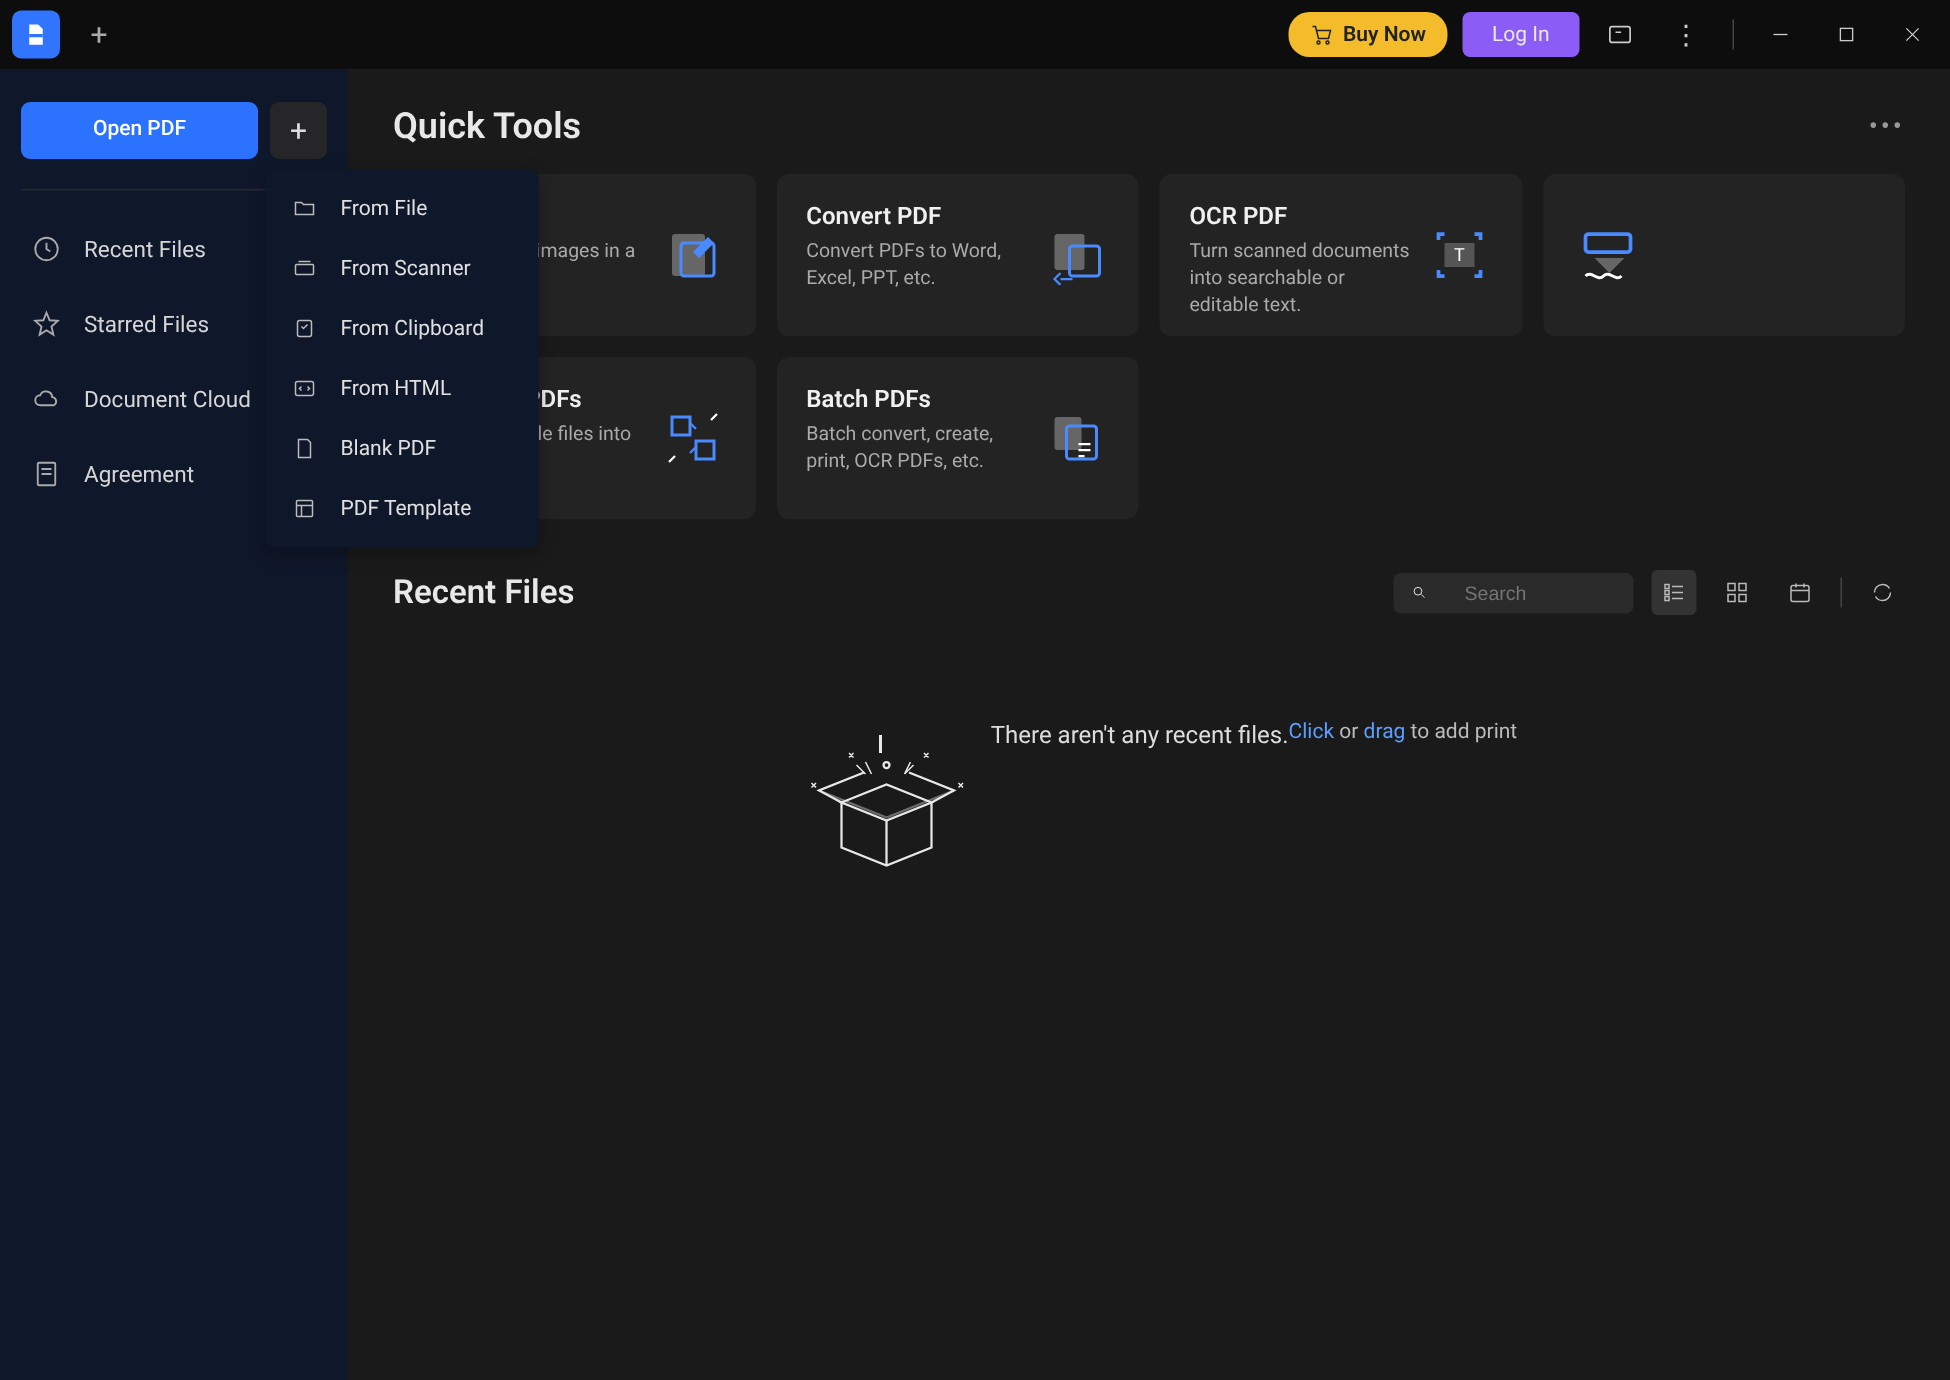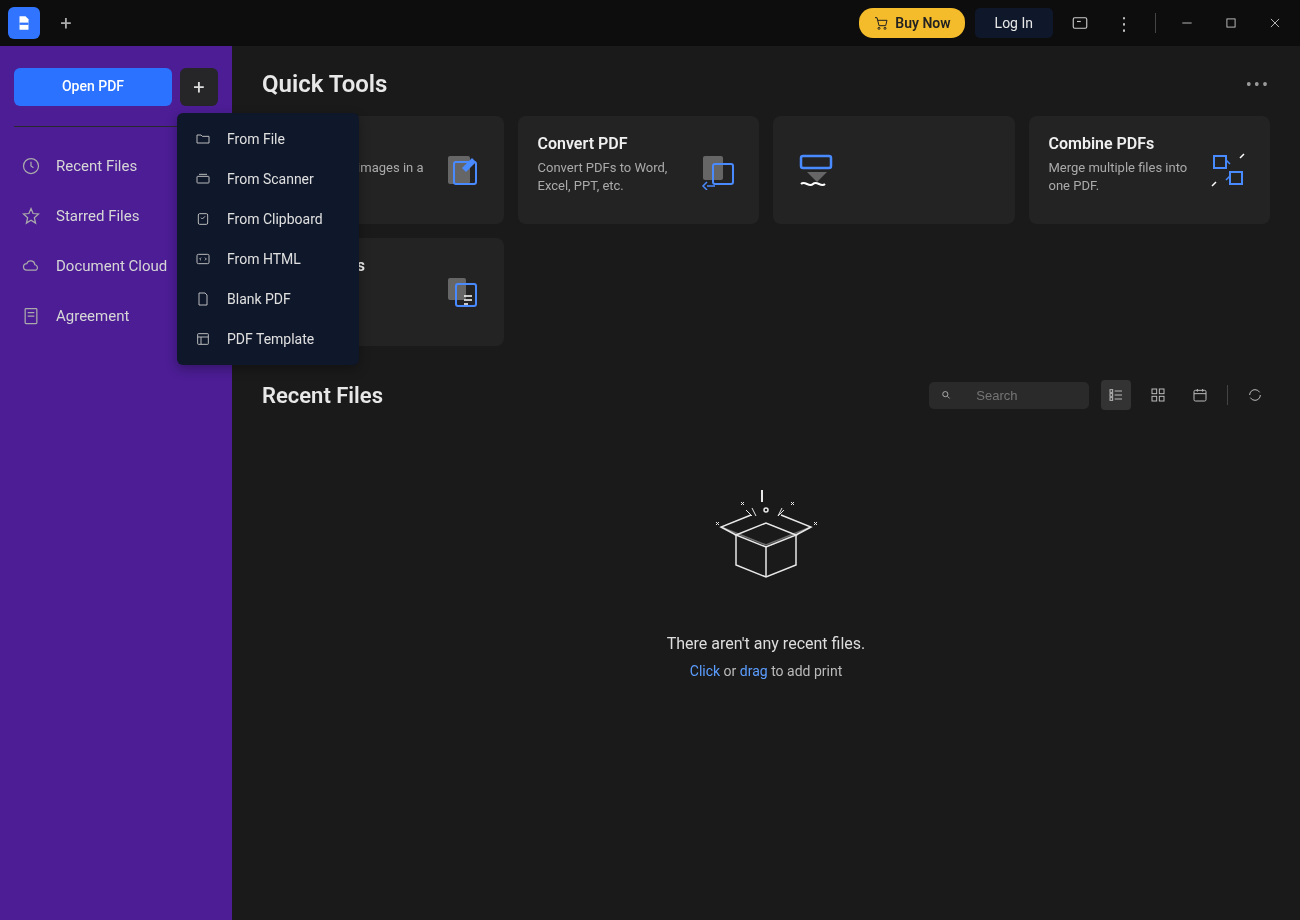--- a/index.html
+++ b/index.html
@@ -41,39 +41,39 @@
   background: #f4bb2a;
   color: #222;
   padding: 7px 14px;
   border-radius: 14px;
   font-size: 14px;
   font-weight: 600;
   display: flex; align-items: center; gap: 6px;
   cursor: pointer;
 }
 .login-btn {
-  background: #0f172a;
+  background: #8b5cf6;
   color: #e8e8e8;
   padding: 7px 20px;
   border-radius: 5px;
   font-size: 14px;
   cursor: pointer;
 }
 .titlebar-icon {
   width: 34px; height: 34px;
   display: flex; align-items: center; justify-content: center;
   color: #ccc; cursor: pointer;
 }
 .titlebar-sep { width: 1px; height: 20px; background: #444; margin: 0 4px; }
 
 
 .main { display: flex; height: calc(100% - 46px); }
 .sidebar {
   width: 232px;
-  background: #4c1d95;
+  background: #0f172a;
   padding: 22px 14px;
 }
 .sidebar-top { display: flex; gap: 8px; margin-bottom: 20px; }
 .open-pdf-btn {
   flex: 1;
   background: #2a72ff;
   color: #fff;
   border-radius: 6px;
   padding: 10px 0;
   text-align: center;
@@ -190,22 +190,21 @@
   width: 30px; height: 30px;
   display: flex; align-items: center; justify-content: center;
   color: #bbb; cursor: pointer;
   border-radius: 4px;
 }
 .view-btn.active { background: #333; }
 .recent-sep { width: 1px; height: 20px; background: #444; }
 
 .empty-state {
   display: flex;
-  flex-direction: column;
-  align-items: center;
+  flex-direction: row;
   justify-content: center;
   padding-top: 50px;
 }
 .empty-illustration { margin-bottom: 20px; }
 .empty-text { font-size: 16px; color: #ddd; margin-bottom: 10px; }
 .empty-sub { font-size: 14px; color: #bbb; }
 .empty-sub .link { color: #5c9eff; cursor: pointer; }
 
 svg { stroke: currentColor; fill: none; stroke-width: 1.5; }
 </style>
@@ -332,20 +331,33 @@
         </div>
         <div class="tool-icon">
           <svg width="40" height="40" viewBox="0 0 40 40">
               <rect x="6" y="6" width="20" height="24" rx="2" fill="#666" stroke="none"></rect>
               <rect x="16" y="14" width="20" height="20" rx="2" fill="none" stroke="#4a8aff" stroke-width="2"></rect>
               <path d="M10 32l-4 4 4 4M10 36h8" stroke="#4a8aff"></path>
             </svg>
         </div>
       </div>
       <div class="tool-card">
+        <div class="tool-text">
+          <div class="tool-title">OCR PDF</div>
+          <div class="tool-desc">Turn scanned documents into searchable or editable text.</div>
+        </div>
+        <div class="tool-icon">
+          <svg width="40" height="40" viewBox="0 0 40 40">
+              <rect x="10" y="12" width="20" height="16" fill="#555" stroke="none"></rect>
+              <text x="20" y="24" fill="#fff" font-size="12" text-anchor="middle" stroke="none">T</text>
+              <path d="M6 10V6h4M34 10V6h-4M6 30v4h4M34 30v4h-4" stroke="#4a8aff" stroke-width="2.5"></path>
+            </svg>
+        </div>
+      </div>
+      <div class="tool-card">
         <div class="tool-icon">
           <svg width="44" height="40" viewBox="0 0 44 40">
               <rect x="8" y="6" width="30" height="12" rx="2" fill="none" stroke="#4a8aff" stroke-width="2.5"></rect>
               <path d="M14 22l10 10 10-10z" fill="#666" stroke="none"></path>
               <path d="M8 34c4-4 8 4 12 0s8 4 12 0" stroke="#fff" stroke-width="2"></path>
             </svg>
         </div>
       </div>
       <div class="tool-card">
         <div class="tool-text">
@@ -357,20 +369,21 @@
               <rect x="6" y="6" width="12" height="12" fill="none" stroke="#4a8aff" stroke-width="2"></rect>
               <rect x="22" y="22" width="12" height="12" fill="none" stroke="#4a8aff" stroke-width="2"></rect>
               <path d="M18 10l4 4M22 26l-4 4" stroke="#4a8aff"></path>
               <path d="M8 32l-4 4M32 8l4-4" stroke="#fff"></path>
             </svg>
         </div>
       </div>
       <div class="tool-card">
         <div class="tool-text">
           <div class="tool-title">Batch PDFs</div>
+          <div class="tool-desc">Batch convert, create, print, OCR PDFs, etc.</div>
         </div>
         <div class="tool-icon">
           <svg width="40" height="40" viewBox="0 0 40 40">
               <rect x="6" y="6" width="18" height="22" rx="2" fill="#666" stroke="none"></rect>
               <rect x="14" y="12" width="20" height="22" rx="2" fill="none" stroke="#4a8aff" stroke-width="2"></rect>
               <path d="M22 24h8M22 28h8M22 32h4" stroke="#fff"></path>
             </svg>
         </div>
       </div>
     </div>

